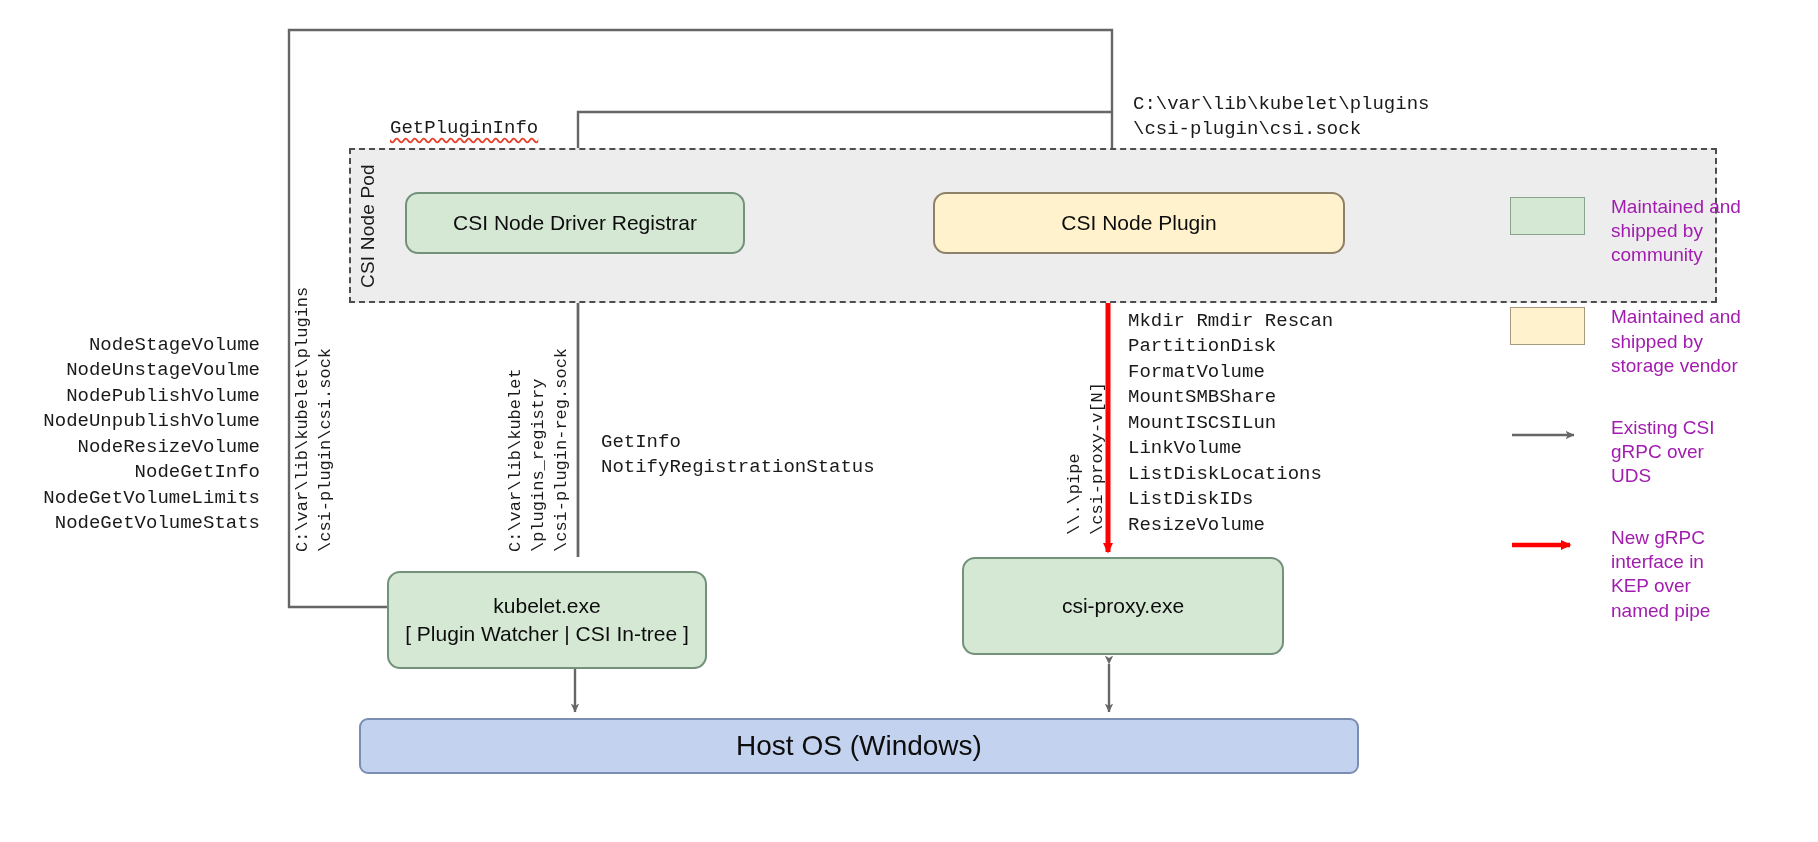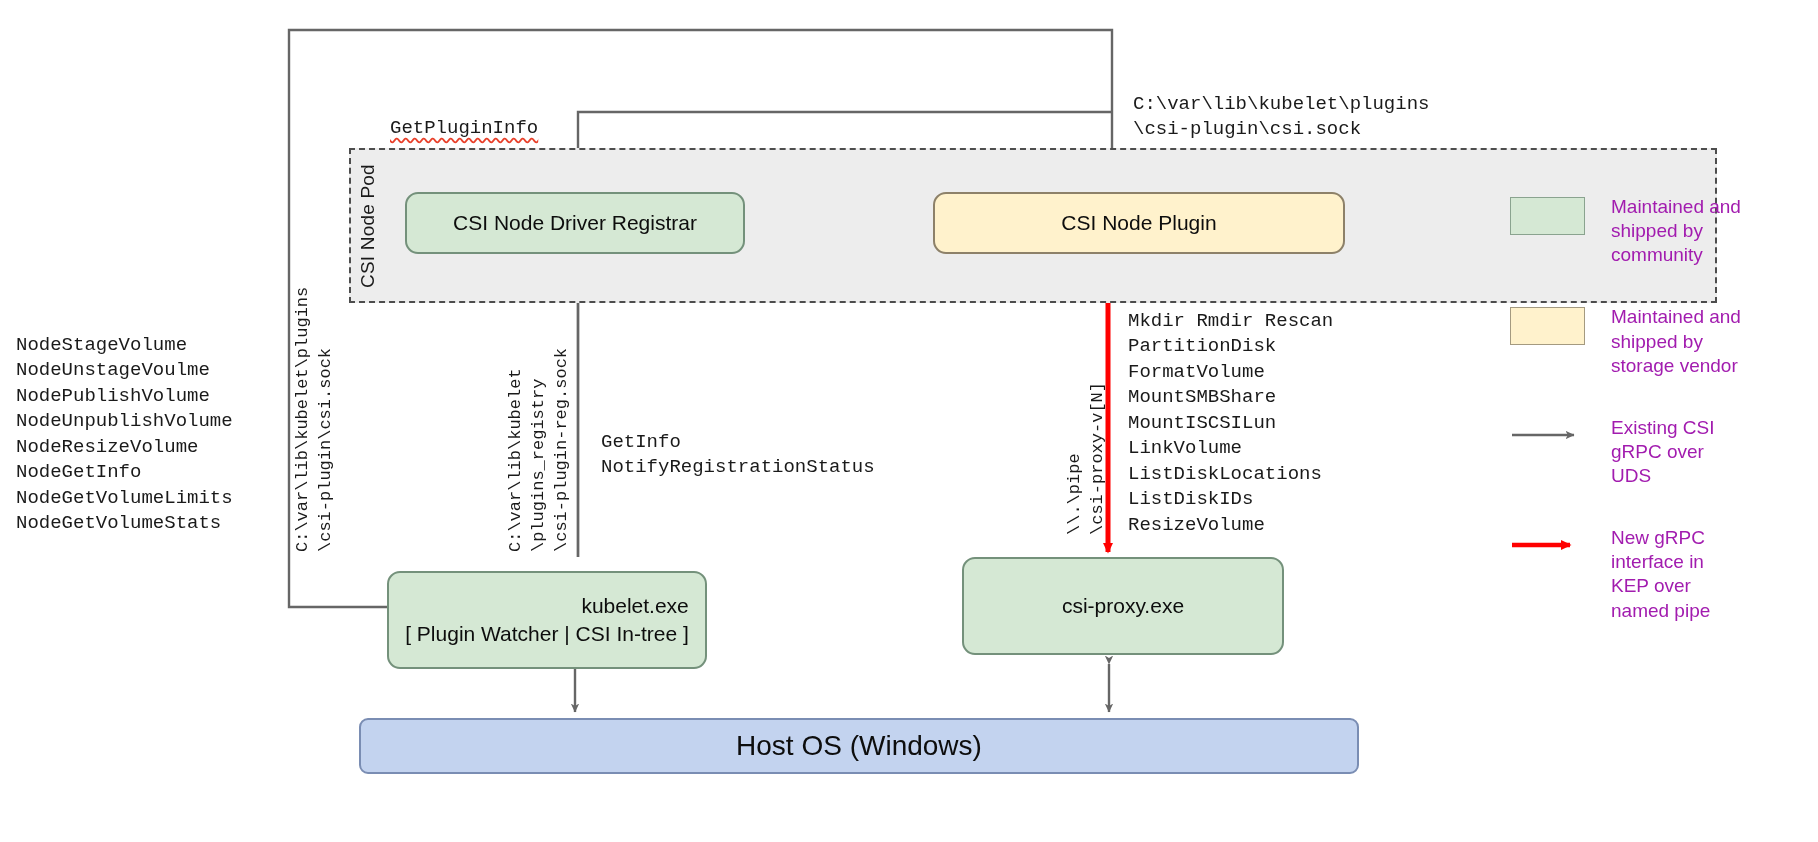--- a/index.html
+++ b/index.html
@@ -44,21 +44,21 @@
   .pod-label span { display: inline-block; transform: translate(-120px, 0); }
 
   
   .node-box {
     position: absolute;
     border: 2px solid #666666;
     border-radius: 13px;
     display: flex;
     align-items: center;
     justify-content: center;
-    text-align: right;
+    text-align: center;
     color: #0d0d0d;
     line-height: 1.32;
   }
   .green { background: #d5e8d4; border-color: #74917b; }
   .yellow { background: #fff2cc; border-color: #8d8169; }
   .blue  { background: #c3d3ef; border-color: #7a8db3; }
 
   #box-registrar { left: 405px; top: 192px;  width: 340px; height: 62px; font-size: 21px; }
   #box-plugin    { left: 933px; top: 192px;  width: 412px; height: 62px; font-size: 21px; }
   #box-kubelet   { left: 387px; top: 571px;  width: 320px; height: 98px; font-size: 21px; }
@@ -79,21 +79,21 @@
   }
   .mono.right { text-align: right; }
 
   #lbl-getplugininfo {
     left: 390px; top: 116px;
     text-decoration: underline wavy #e8402a;
     text-decoration-skip-ink: none;
     text-underline-offset: 4px;
   }
   #lbl-csisock-top { left: 1133px; top: 92px; }
-  #lbl-node-api    { left: 16px;  top: 333px; width: 260px; text-align: left; }
+  #lbl-node-api    { left: 0;  top: 333px; width: 260px; text-align: right; }
   #lbl-getinfo     { left: 601px; top: 430px; }
   #lbl-proxy-cmds  { left: 1128px; top: 309px; }
 
   
   .vlabel {
     position: absolute;
     font-family: "Liberation Mono", "DejaVu Sans Mono", monospace;
     font-size: 17px;
     color: #1a1a1a;
     line-height: 1.35;

